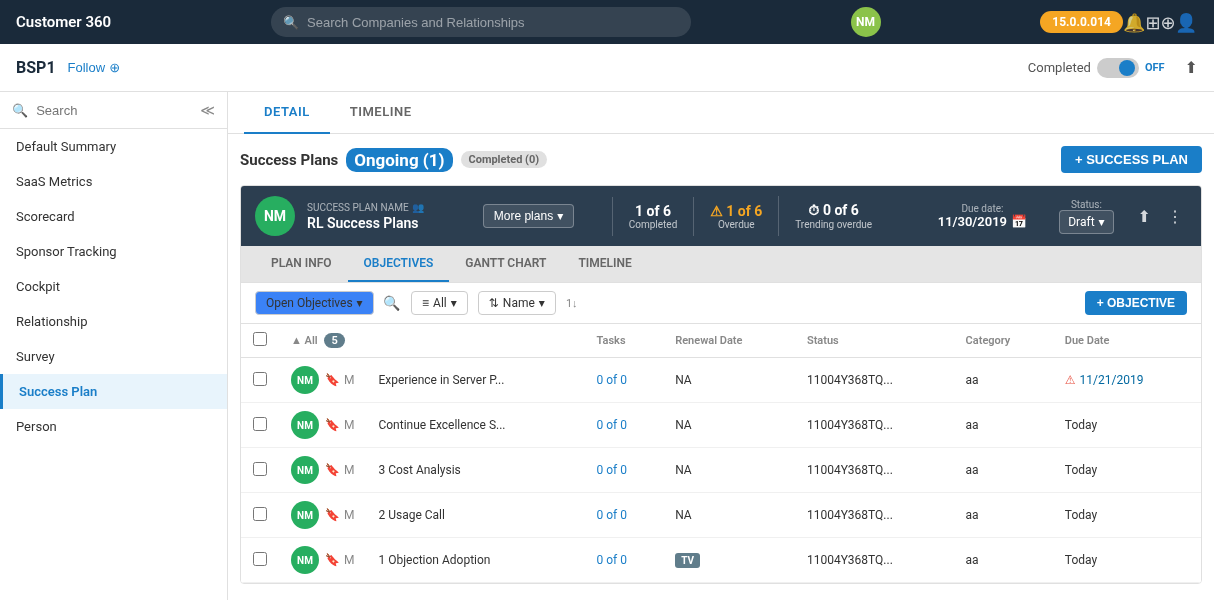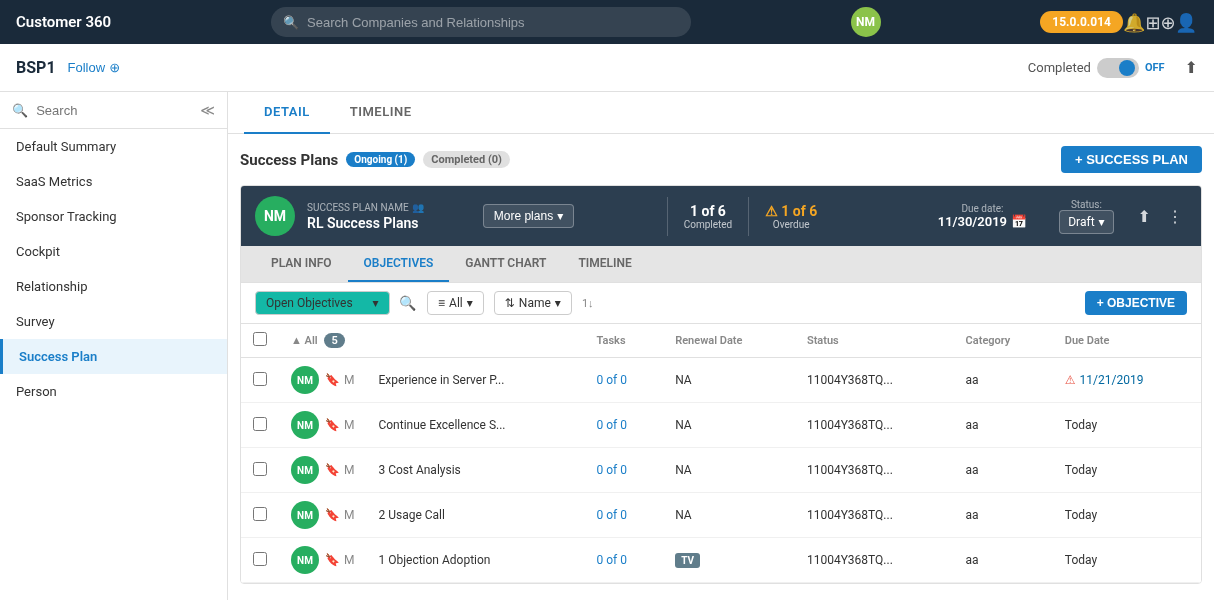--- a/index.html
+++ b/index.html
@@ -238,21 +238,21 @@
       margin-bottom: 12px;
     }
     .plans-title {
       font-size: 15px;
       font-weight: 700;
       color: #333;
     }
     .badge-ongoing {
       background: #1a7ec8;
       color: white;
-      font-size: 10px;
+      font-size: 17px;
       font-weight: 700;
       padding: 2px 8px;
       border-radius: 10px;
     }
     .badge-completed {
       background: #e0e0e0;
       color: #666;
       font-size: 11px;
       font-weight: 700;
       padding: 2px 8px;
@@ -413,28 +413,28 @@
       background: white;
       padding: 8px 14px;
       display: flex;
       align-items: center;
       gap: 10px;
       border-bottom: 1px solid #e0e0e0;
     }
     .filter-dropdown {
       display: flex;
       align-items: center;
-      gap: 20px;
+      gap: 4px;
       border: 1px solid #ccc;
       border-radius: 4px;
       padding: 4px 10px;
       font-size: 12px;
       cursor: pointer;
       color: #333;
-      background: #14b8a6;
+      background: #3b82f6;
     }
     .search-icon-small {
       color: #888;
       font-size: 14px;
       cursor: pointer;
     }
     .sort-dropdown {
       display: flex;
       align-items: center;
       gap: 4px;
@@ -562,20 +562,23 @@
       <span class="collapse-btn">≪</span>
     </div>
     <nav class="sidebar-nav">
       <div class="sidebar-item">
         <span>Default Summary</span>
       </div>
       <div class="sidebar-item">
         <span>SaaS Metrics</span>
       </div>
       <div class="sidebar-item">
+        <span>Scorecard</span>
+      </div>
+      <div class="sidebar-item">
         <span>Sponsor Tracking</span>
       </div>
       <div class="sidebar-item">
         <span>Cockpit</span>
       </div>
       <div class="sidebar-item">
         <span>Relationship</span>
       </div>
       <div class="sidebar-item">
         <span>Survey</span>
@@ -628,20 +631,27 @@
             <div class="stat-box">
               <div class="stat-number">1 of 6</div>
               <div class="stat-label">Completed</div>
             </div>
             <div class="stat-box">
               <div class="stat-number stat-warning">
                 <span>⚠</span>
                 <span>1 of 6</span>
               </div>
               <div class="stat-label">Overdue</div>
+            </div>
+            <div class="stat-box">
+              <div class="stat-number">
+                <span>⏱</span>
+                <span>0 of 6</span>
+              </div>
+              <div class="stat-label">Trending overdue</div>
             </div>
           </div>
 
           <div class="meta-box" style="text-align:center; padding:0 12px;">
             <div class="meta-label">Due date:</div>
             <div class="meta-value">
               <span>11/30/2019</span>
               <span>📅</span>
             </div>
           </div>

